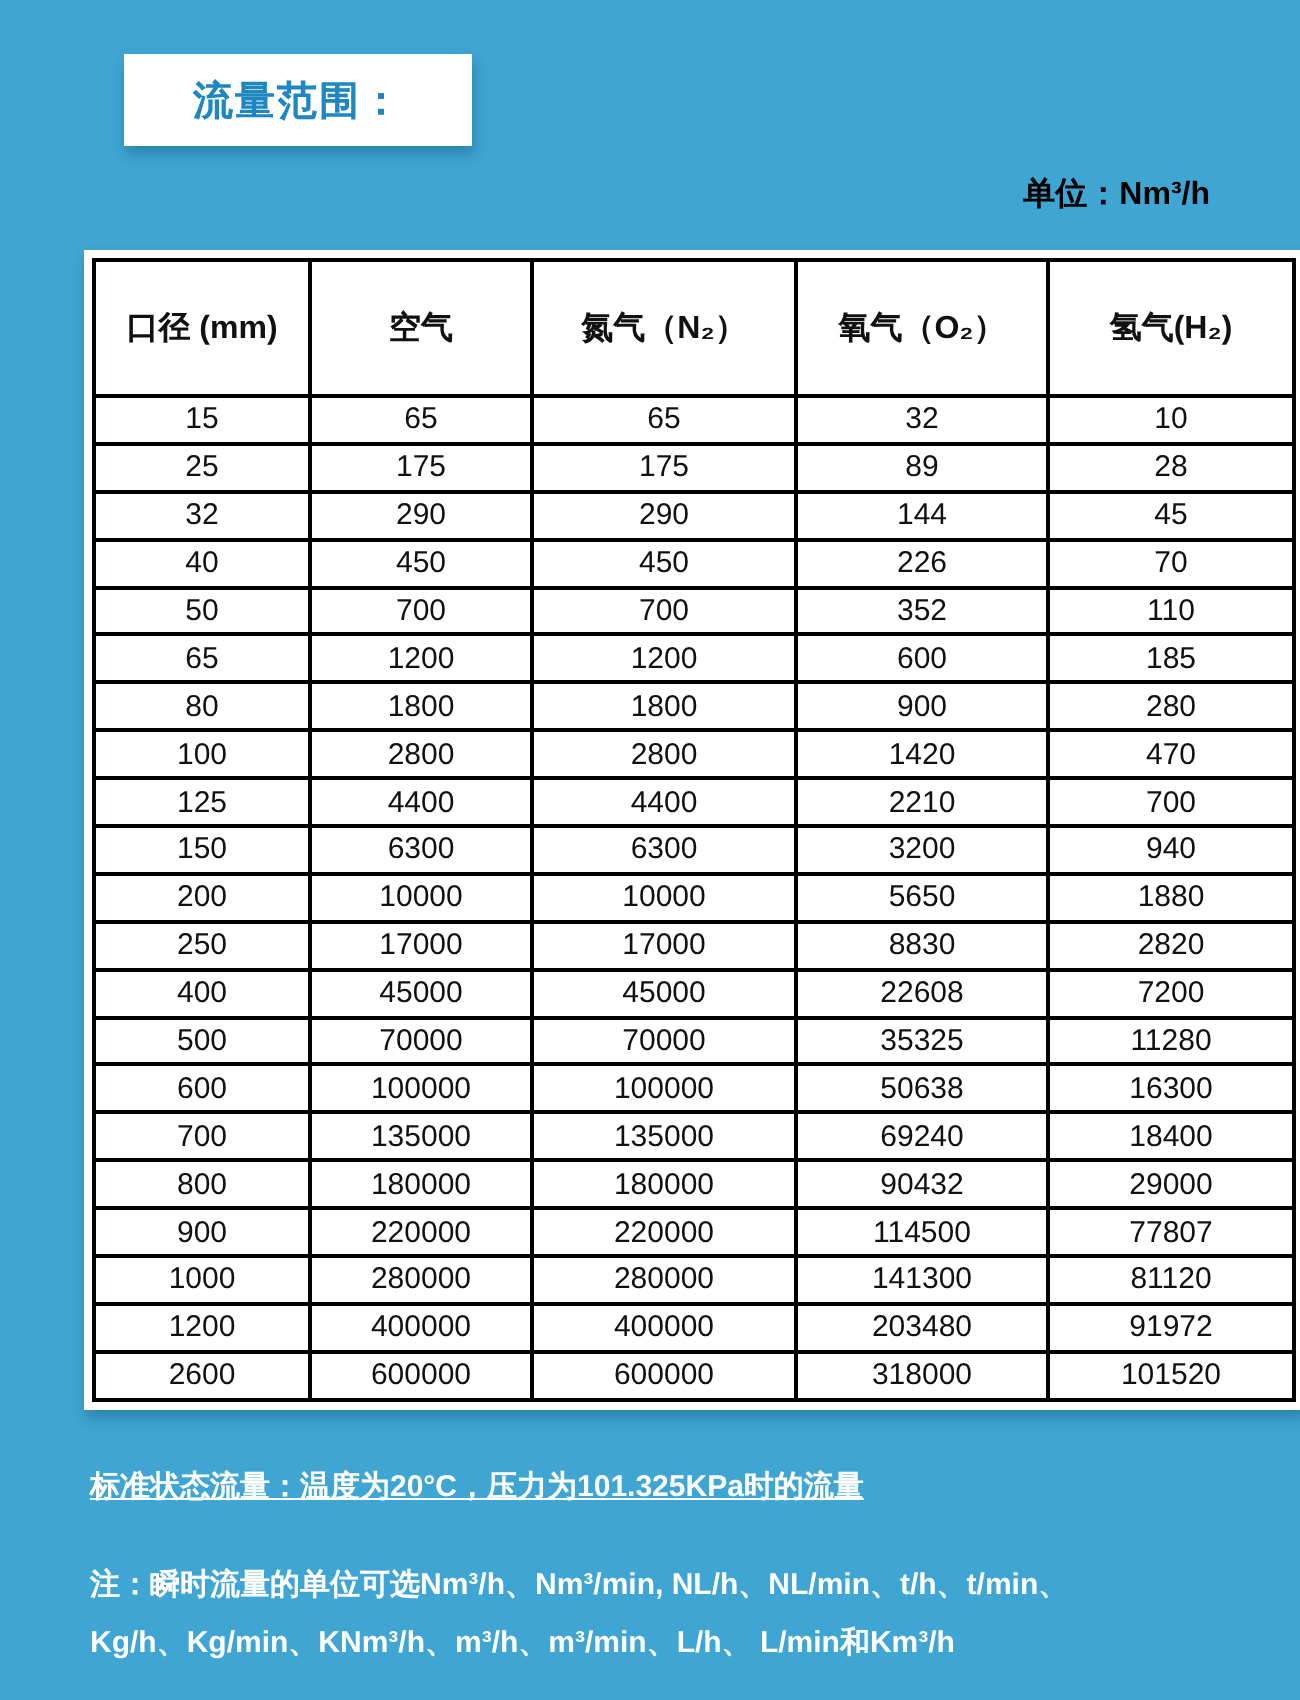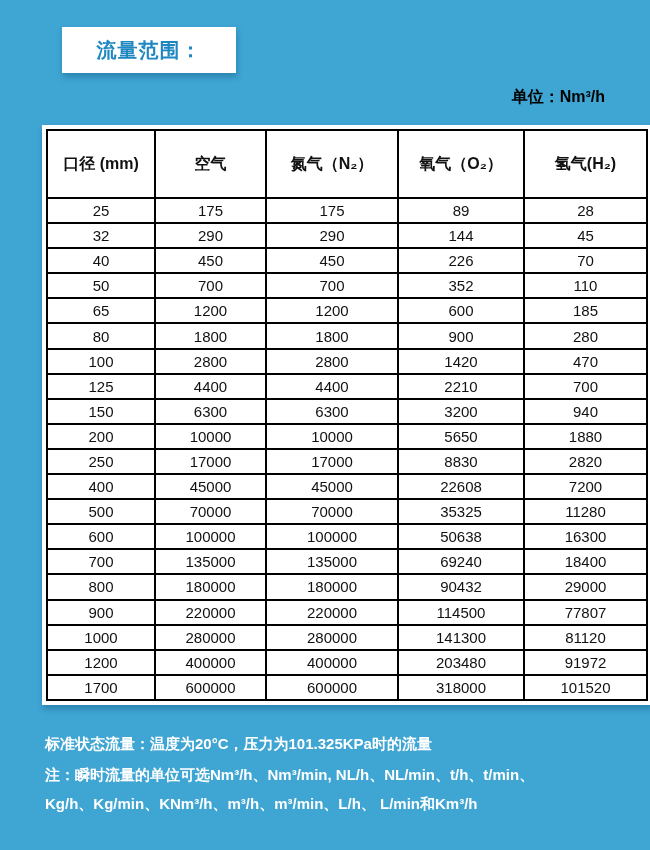--- a/index.html
+++ b/index.html
@@ -80,21 +80,21 @@
     width: 575px;
     color: #ffffff;
     font-weight: bold;
   }
   .note {
     margin: 0;
     font-size: 15px;
     line-height: 29px;
     white-space: nowrap;
   }
-  .note.first { margin-bottom: 2px; }
+  .note.first { margin-bottom: 20px; text-decoration: underline; }
 </style>
 </head>
 <body>
 
 <div class="page">
 
   <div class="title-box">
     <span class="title-text">流量范围：</span>
   </div>
 
@@ -113,20 +113,27 @@
         <tr>
             <th>口径 (mm)</th>
             <th>空气</th>
             <th>氮气（N₂）</th>
             <th>氧气（O₂）</th>
             <th>氢气(H₂)</th>
           </tr>
       </thead>
       <tbody>
           <tr>
+            <td>15</td>
+            <td>65</td>
+            <td>65</td>
+            <td>32</td>
+            <td>10</td>
+          </tr>
+          <tr>
             <td>25</td>
             <td>175</td>
             <td>175</td>
             <td>89</td>
             <td>28</td>
           </tr>
           <tr>
             <td>32</td>
             <td>290</td>
             <td>290</td>
@@ -246,21 +253,21 @@
             <td>81120</td>
           </tr>
           <tr>
             <td>1200</td>
             <td>400000</td>
             <td>400000</td>
             <td>203480</td>
             <td>91972</td>
           </tr>
           <tr>
-            <td>1700</td>
+            <td>2600</td>
             <td>600000</td>
             <td>600000</td>
             <td>318000</td>
             <td>101520</td>
           </tr>
         </tbody>
     </table>
   </div>
 
   <div class="notes">

